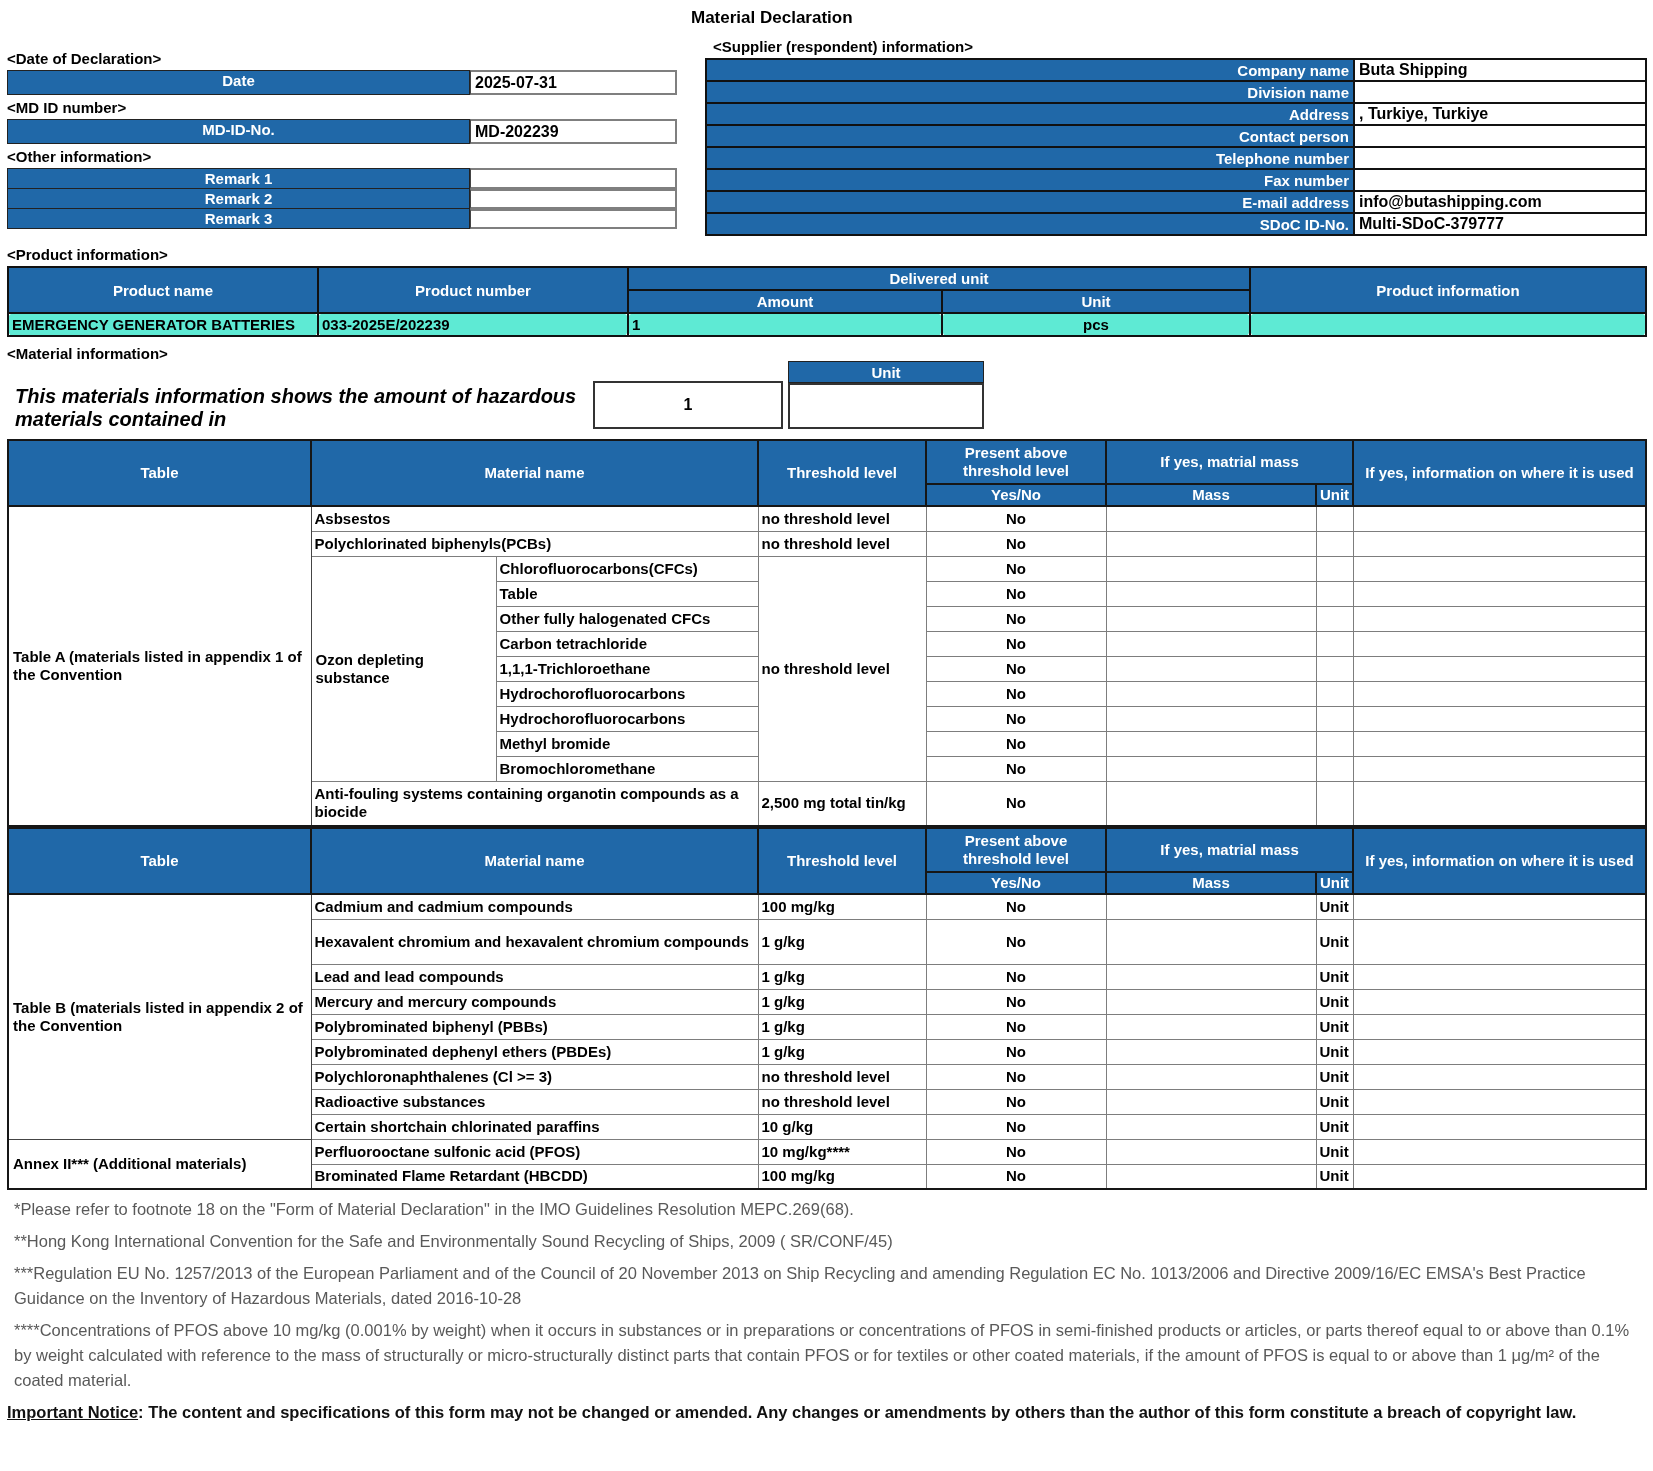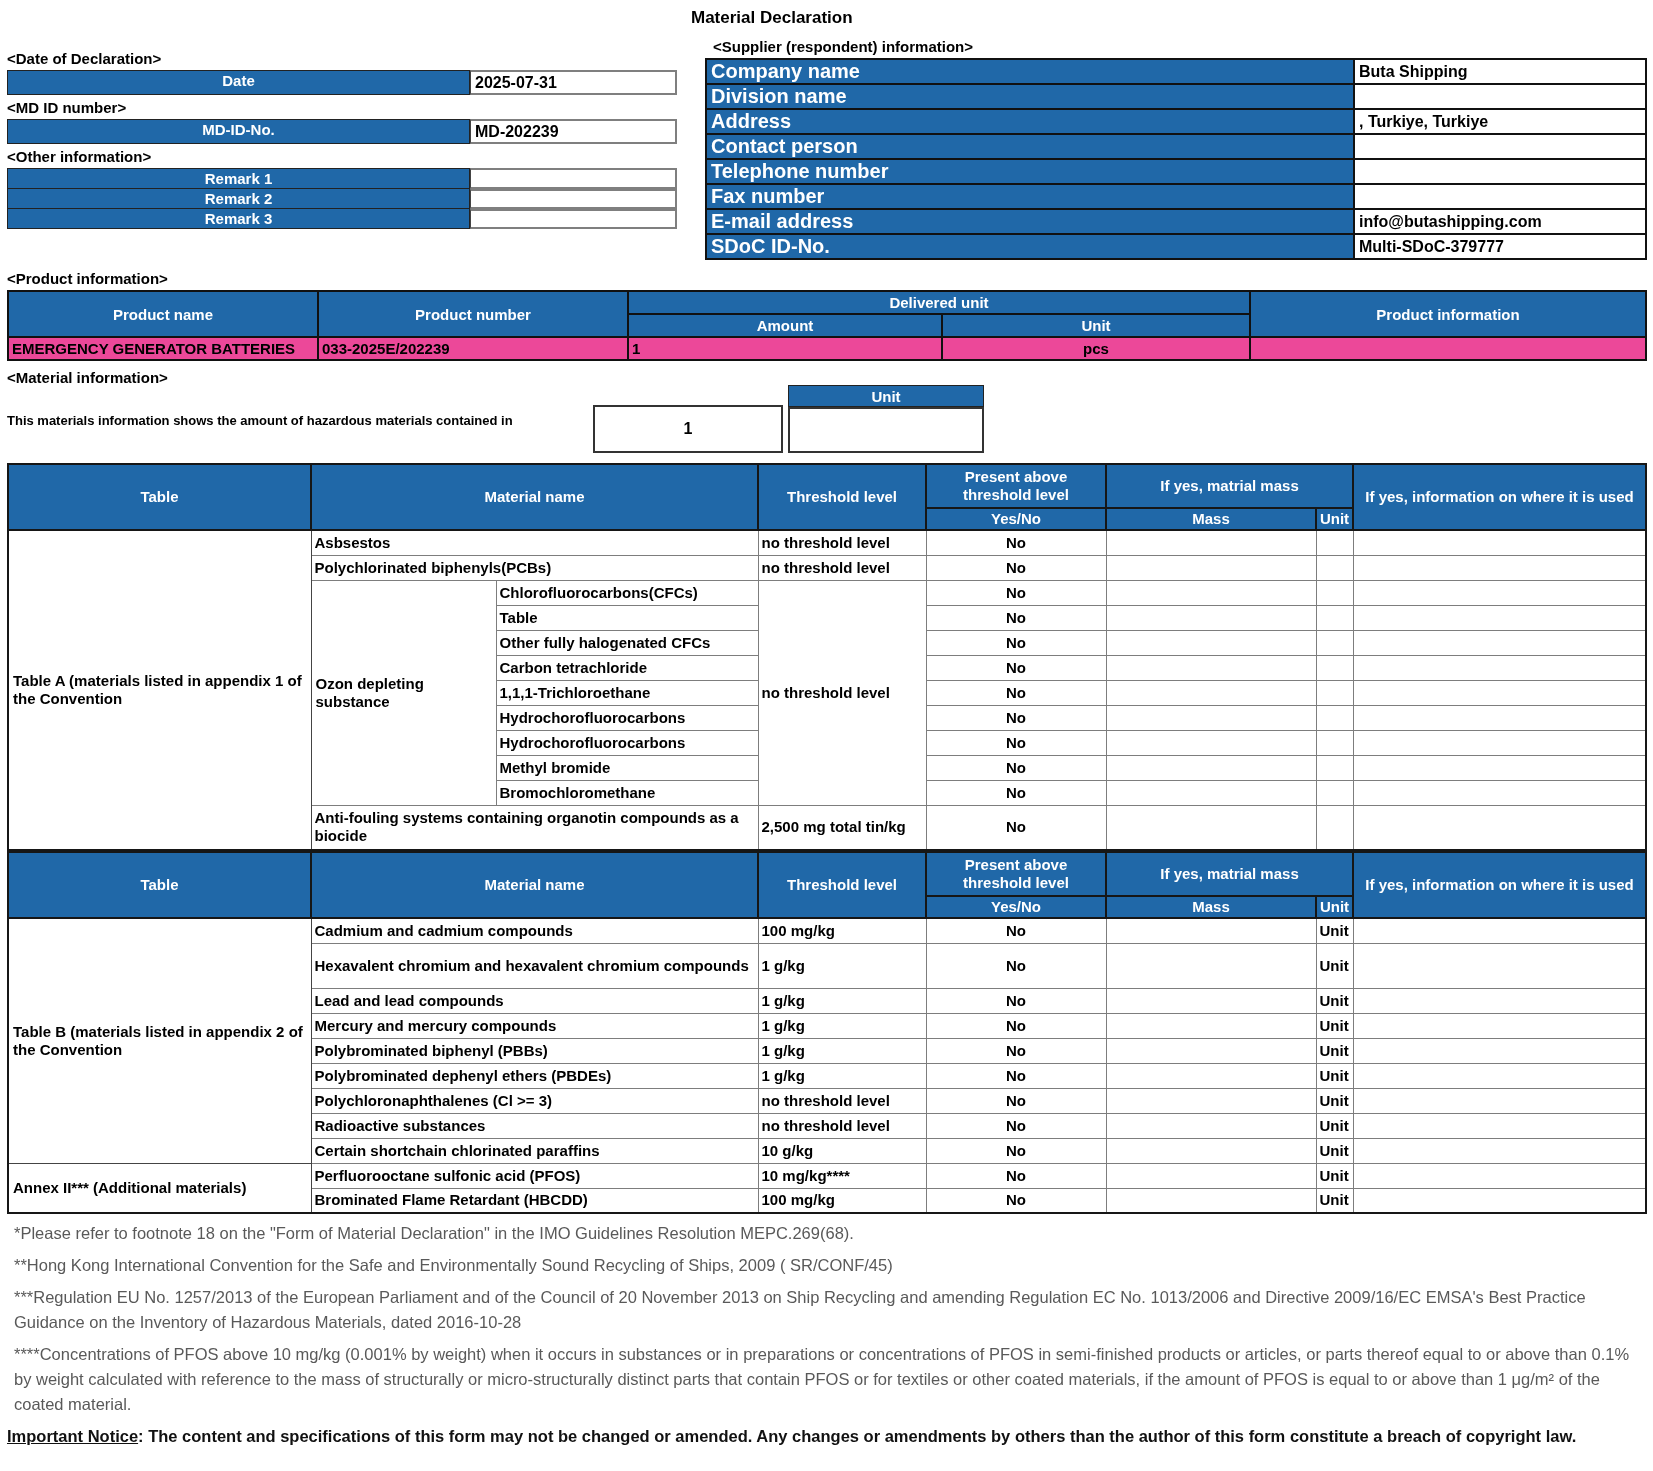--- a/index.html
+++ b/index.html
@@ -20,35 +20,35 @@
   .kv-label { width:463px; background:#2068A8; color:#fff; font-size:15px; font-weight:bold;
               text-align:center; border:1px solid #222; padding:1px 2px; line-height:17px; }
   .kv-value { width:207px; background:#fff; border:2px solid #7f7f7f; border-left:1px solid #444;
               font-size:16px; font-weight:bold; padding:1px 4px; line-height:19px; }
   .kv-stack .kv-row + .kv-row .kv-label { border-top:none; }
 
   
   table { border-collapse:collapse; }
   .supplier-table { width:940px; table-layout:fixed; border:2px solid #111; }
   .supplier-table td { border:2px solid #111; height:22px; padding:0 4px; }
-  .supplier-table .lbl { width:648px; background:#2068A8; color:#fff; font-size:20px;
-                         font-weight:bold; text-align:left; }
+  .supplier-table .lbl { width:648px; background:#2068A8; color:#fff; font-size:15px;
+                         font-weight:bold; text-align:right; }
   .supplier-table .val { width:292px; font-size:16px; font-weight:bold; background:#fff; }
 
   
   .product-table { width:1638px; table-layout:fixed; border:2px solid #111; margin-top:2px; }
   .product-table th, .product-table td { border:2px solid #111; padding:0 3px; height:23px; }
   .product-table th { background:#2068A8; color:#fff; font-size:15px; font-weight:bold; }
-  .product-table td { font-size:15px; font-weight:bold; background:#ec4899; }
+  .product-table td { font-size:15px; font-weight:bold; background:#5eead4;border-radius:6px; }
   .product-table .c { text-align:center; }
 
   
   .material-info { position:relative; width:1638px; height:74px; }
-  .mi-sentence { position:absolute; left:0; top:20px; width:585px; font-size:13px;
-                 font-weight:bold; line-height:23px; }
+  .mi-sentence { position:absolute; left:8px; top:20px; width:585px; font-size:20px;
+                 font-weight:bold; line-height:23px;font-style:italic; }
   .mi-amount { position:absolute; left:586px; top:16px; width:190px; height:48px; border:2px solid #333;
                font-size:16px; font-weight:bold; display:flex; align-items:center; justify-content:center; }
   .mi-unit-hd { position:absolute; left:781px; top:-4px; width:196px; height:22px; background:#2068A8;
                 border:1px solid #222; color:#fff; font-size:15px; font-weight:bold;
                 display:flex; align-items:center; justify-content:center; }
   .mi-unit-val { position:absolute; left:781px; top:18px; width:196px; height:46px; border:2px solid #333; background:#fff; }
 
   
   .main-table { width:1638px; table-layout:fixed; border:2px solid #161616; }
   .main-table th { background:#2068A8; color:#fff; font-size:15px; font-weight:bold;

